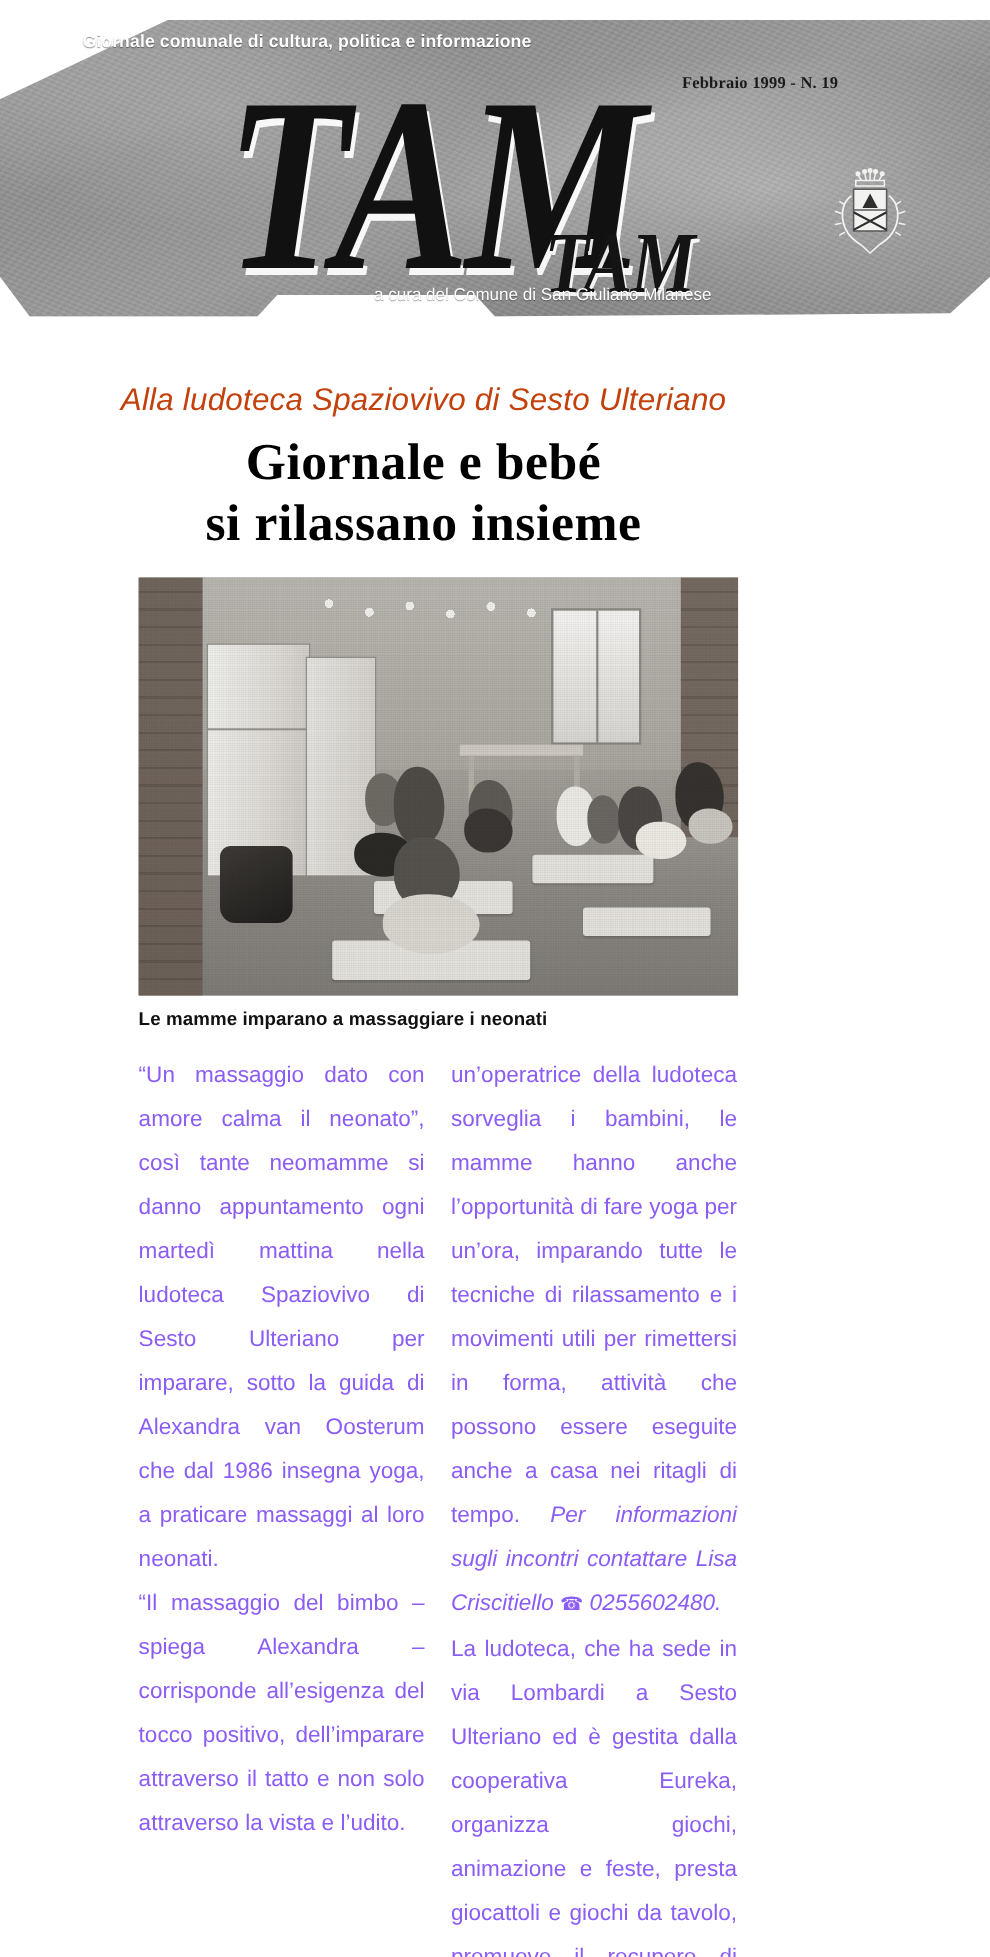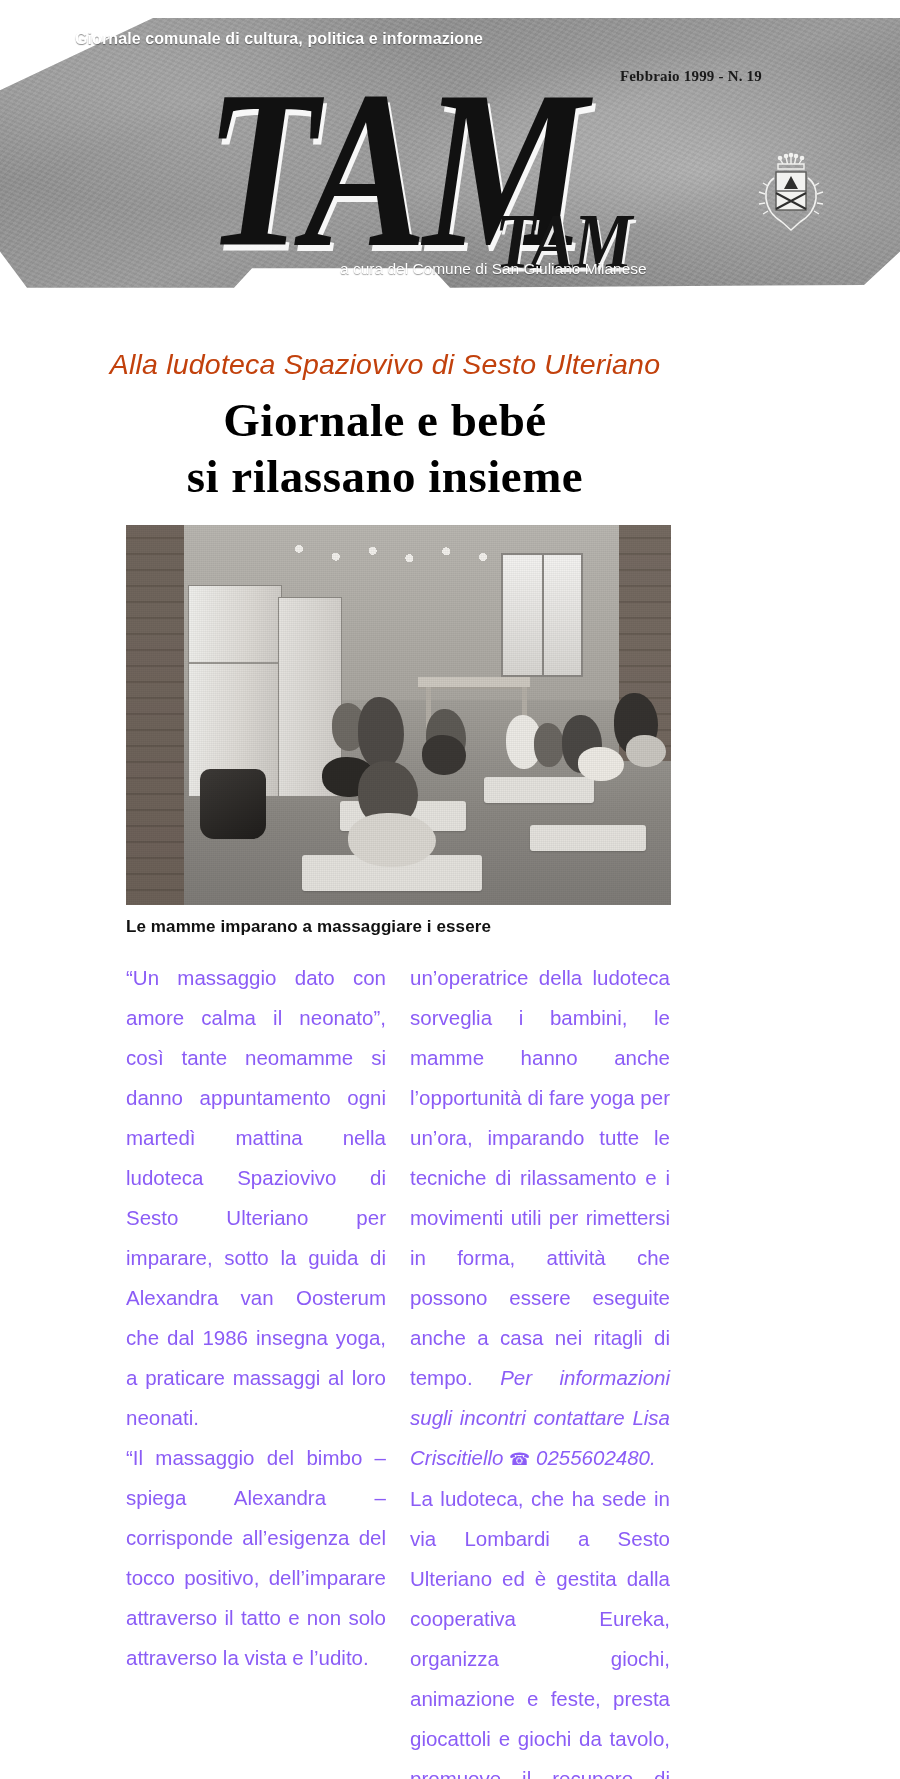--- a/index.html
+++ b/index.html
@@ -358,21 +358,21 @@
   <div class="ph-blob" style="left:380px; top:190px; width:36px; height:54px; background:#eceae5;"></div>
   <div class="ph-blob" style="left:408px; top:198px; width:30px; height:44px; background:#6a6661;"></div>
   <div class="ph-blob" style="left:436px; top:190px; width:40px; height:58px; background:#4a4744;"></div>
   <div class="ph-blob" style="left:452px; top:222px; width:46px; height:34px; background:#edeae4;"></div>
   <div class="ph-blob" style="left:488px; top:168px; width:44px; height:62px; background:#35322f;"></div>
   <div class="ph-blob" style="left:500px; top:210px; width:40px; height:32px; background:#c9c6c0;"></div>
   <div class="ph-bag"></div>
   <div class="ph-grain"></div>
 </div>
 
-<div class="caption">Le mamme imparano a massaggiare i essere</div>
+<div class="caption">Le mamme imparano a massaggiare i neonati</div>
 
 <div class="cols">
 
   <div class="col">
     <p>“Un massaggio dato con amore calma il neonato”, così tante neomamme si danno appuntamento ogni martedì mattina nella ludoteca Spaziovivo di Sesto Ulteriano per imparare, sotto la guida di Alexandra van Oosterum che dal 1986 insegna yoga, a praticare massaggi al loro neonati.</p>
     <p>“Il massaggio del bimbo – spiega Alexandra – corrisponde all’esigenza del tocco positivo, dell’imparare attraverso il tatto e non solo attraverso la vista e l’udito.</p>
   </div>
 
   <div class="col">
     <p><span>un’operatrice della ludoteca sorveglia i bambini, le mamme hanno anche l’opportunità di fare yoga per un’ora, imparando tutte le tecniche di rilassamento e i movimenti utili per rimettersi in forma, attività che possono essere eseguite anche a casa nei ritagli di tempo. </span><span class="italic">Per informazioni sugli incontri contattare Lisa Criscitiello </span><span class="italic phone-icon">☎</span><span class="italic"> 0255602480.</span></p>

